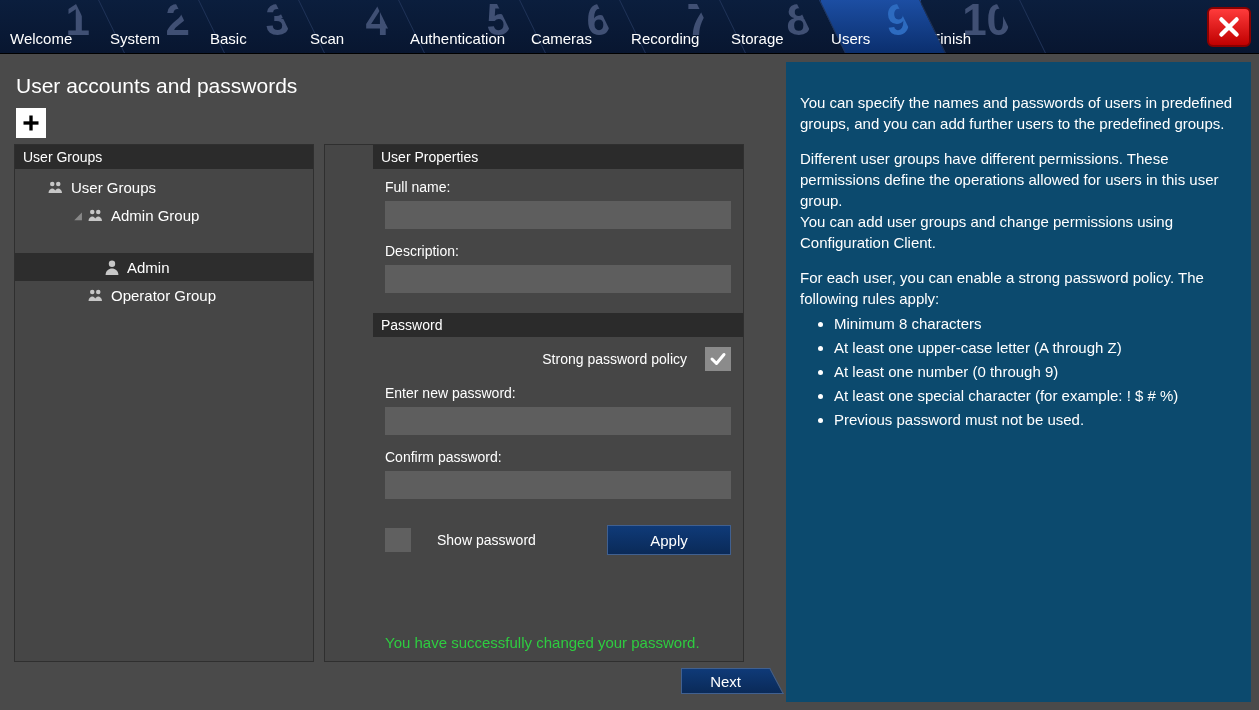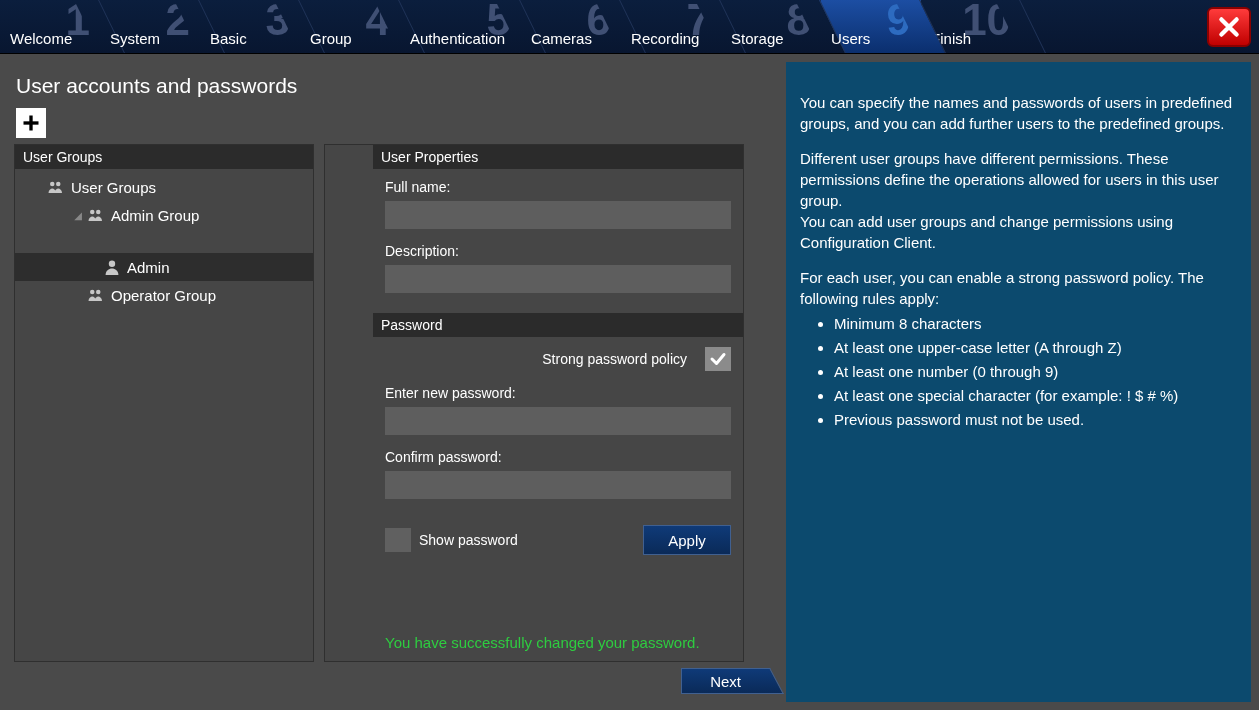--- a/index.html
+++ b/index.html
@@ -211,25 +211,25 @@
   .check-box svg { width: 18px; height: 18px; }
   .check-box.small {
     width: 26px;
     height: 24px;
     background: #606060;
   }
   .show-row {
     display: flex;
     align-items: center;
     padding: 6px 12px 10px 12px;
-    gap: 8px;
+    gap: 26px;
   }
   .apply-btn {
     margin-left: auto;
-    width: 88px;
+    width: 124px;
     height: 30px;
     background: linear-gradient(#0f3a78, #0a2a58);
     border: 1px solid #406090;
     color: #fff;
     font-size: 15px;
     cursor: pointer;
   }
   .status-msg {
     color: #2ecc40;
     font-size: 15px;
@@ -294,21 +294,21 @@
       <div class="step">
         <div class="num">2</div>
         <div class="label">System</div>
       </div>
       <div class="step">
         <div class="num">3</div>
         <div class="label">Basic</div>
       </div>
       <div class="step">
         <div class="num">4</div>
-        <div class="label">Group</div>
+        <div class="label">Scan</div>
       </div>
       <div class="step">
         <div class="num">5</div>
         <div class="label">Authentication</div>
       </div>
       <div class="step">
         <div class="num">6</div>
         <div class="label">Cameras</div>
       </div>
       <div class="step">

